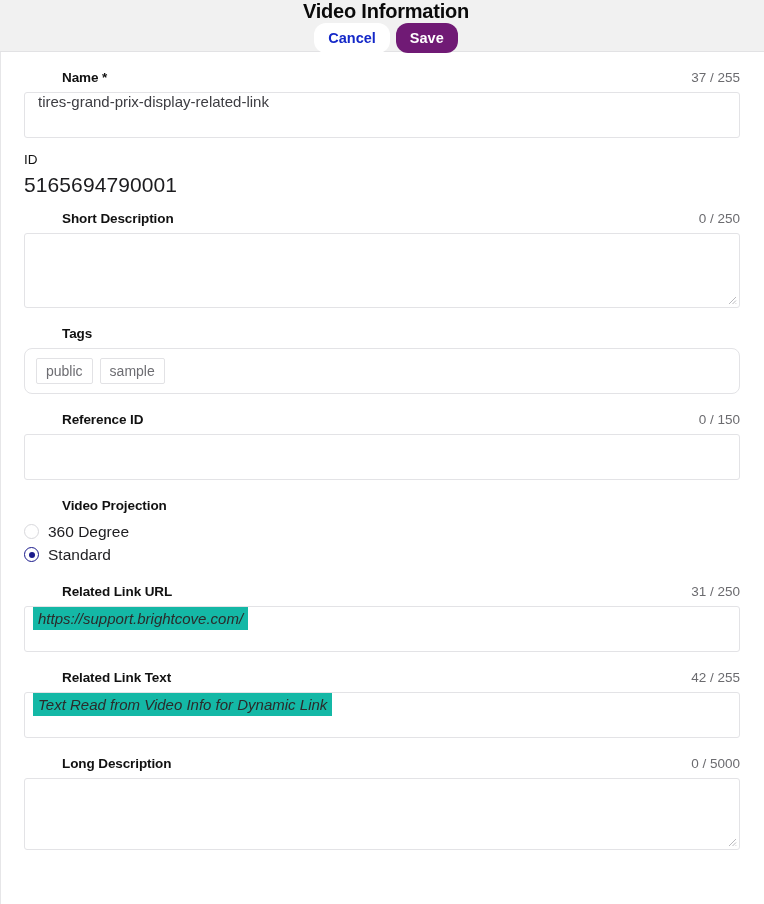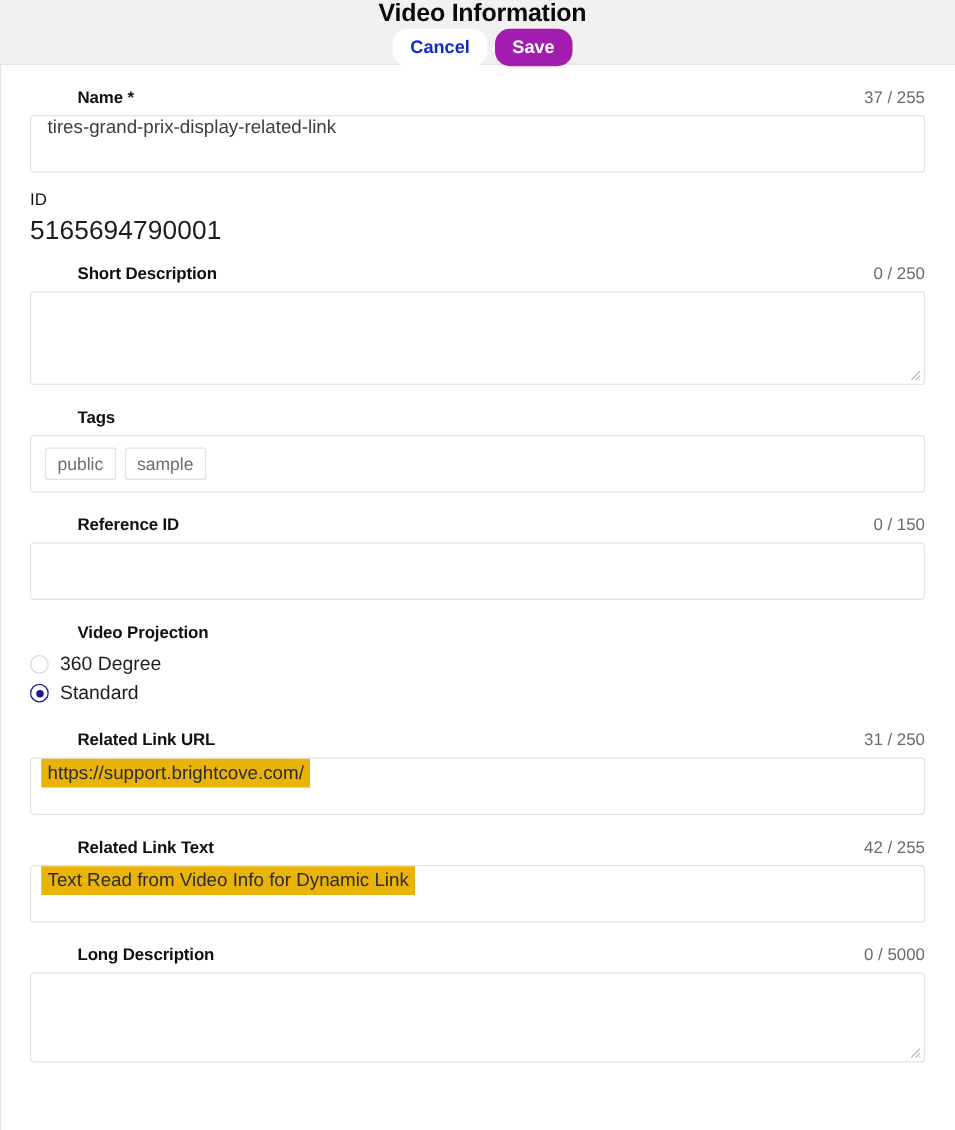--- a/index.html
+++ b/index.html
@@ -59,21 +59,21 @@
     padding: 6px 14px;
     cursor: pointer;
     line-height: 1.25;
     white-space: nowrap;
   }
   .btn-cancel {
     background: #ffffff;
     color: #1428c8;
   }
   .btn-save {
-    background: #a21caf;
+    background: #701a75;
     color: #ffffff;
   }
 
   
   .form {
     padding: 0 24px;
   }
   .field {
     margin-top: 18px;
   }
@@ -107,24 +107,25 @@
     background: #ffffff;
     padding: 0 13px;
     font-family: "Liberation Sans", sans-serif;
     font-size: 15px;
     color: #3d3d42;
     display: flex;
     align-items: flex-start;
   }
   .input .val { display: inline-block; }
   .input .val.hl {
-    background: #eab308;
+    background: #14b8a6;
     color: #2b2b2b;
     padding: 3px 5px;
     margin-left: -5px;
+    font-style: italic;
   }
 
   .textarea {
     width: 100%;
     border: 1px solid #e3e3e6;
     border-radius: 3px;
     background: #ffffff;
     position: relative;
   }
   .textarea.short { height: 75px; }
@@ -148,21 +149,21 @@
     font-size: 21px;
     color: #1c1c1f;
     letter-spacing: 0.1px;
   }
 
   
   .tags-box {
     width: 100%;
     height: 46px;
     border: 1px solid #e3e3e6;
-    border-radius: 3px;
+    border-radius: 8px;
     background: #ffffff;
     display: flex;
     align-items: center;
     gap: 7px;
     padding: 0 11px;
   }
   .chip {
     border: 1px solid #e2e2e5;
     border-radius: 2px;
     background: #ffffff;

